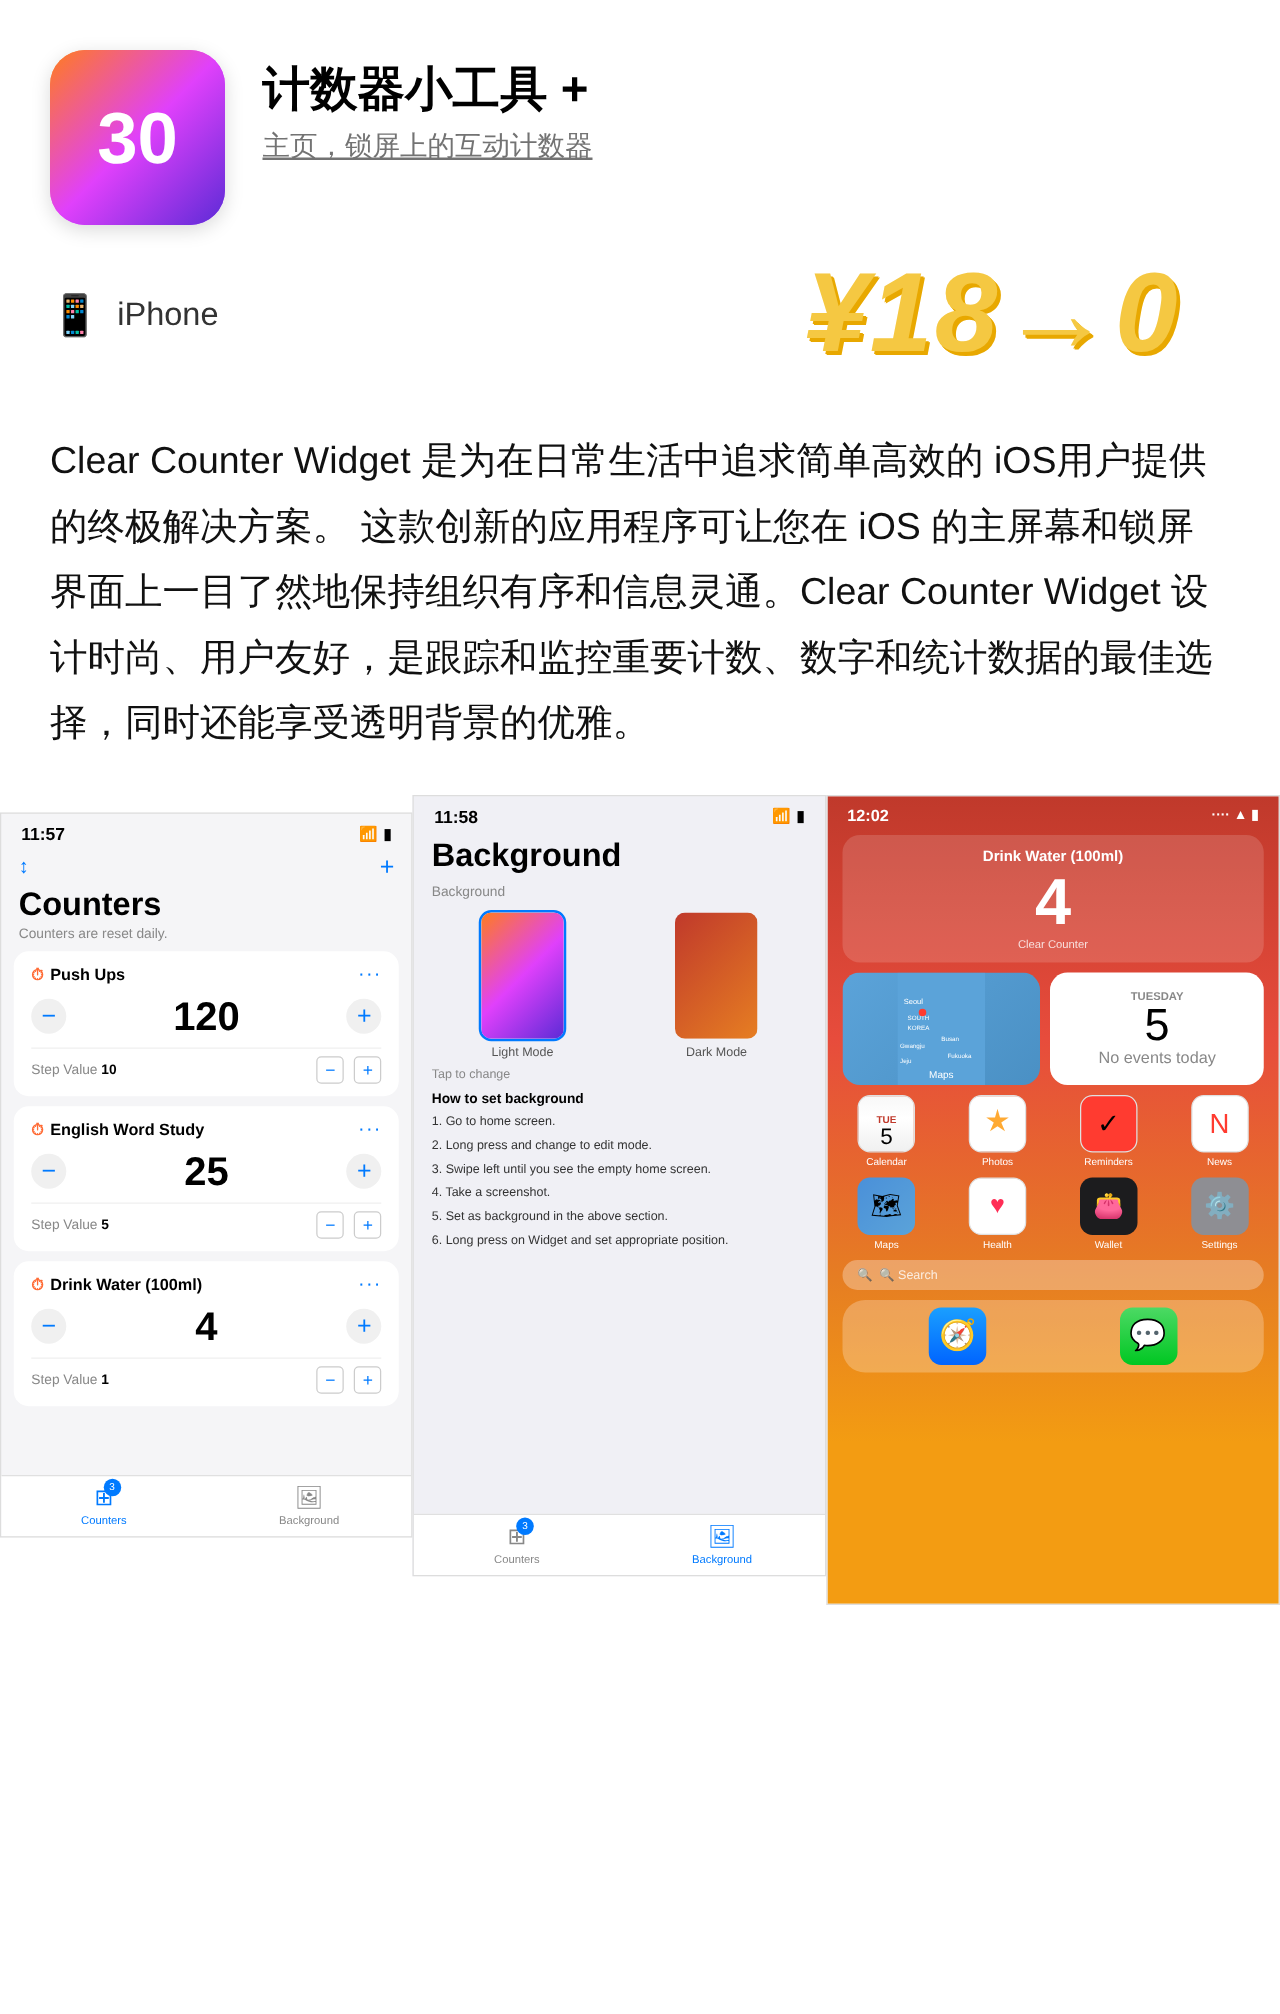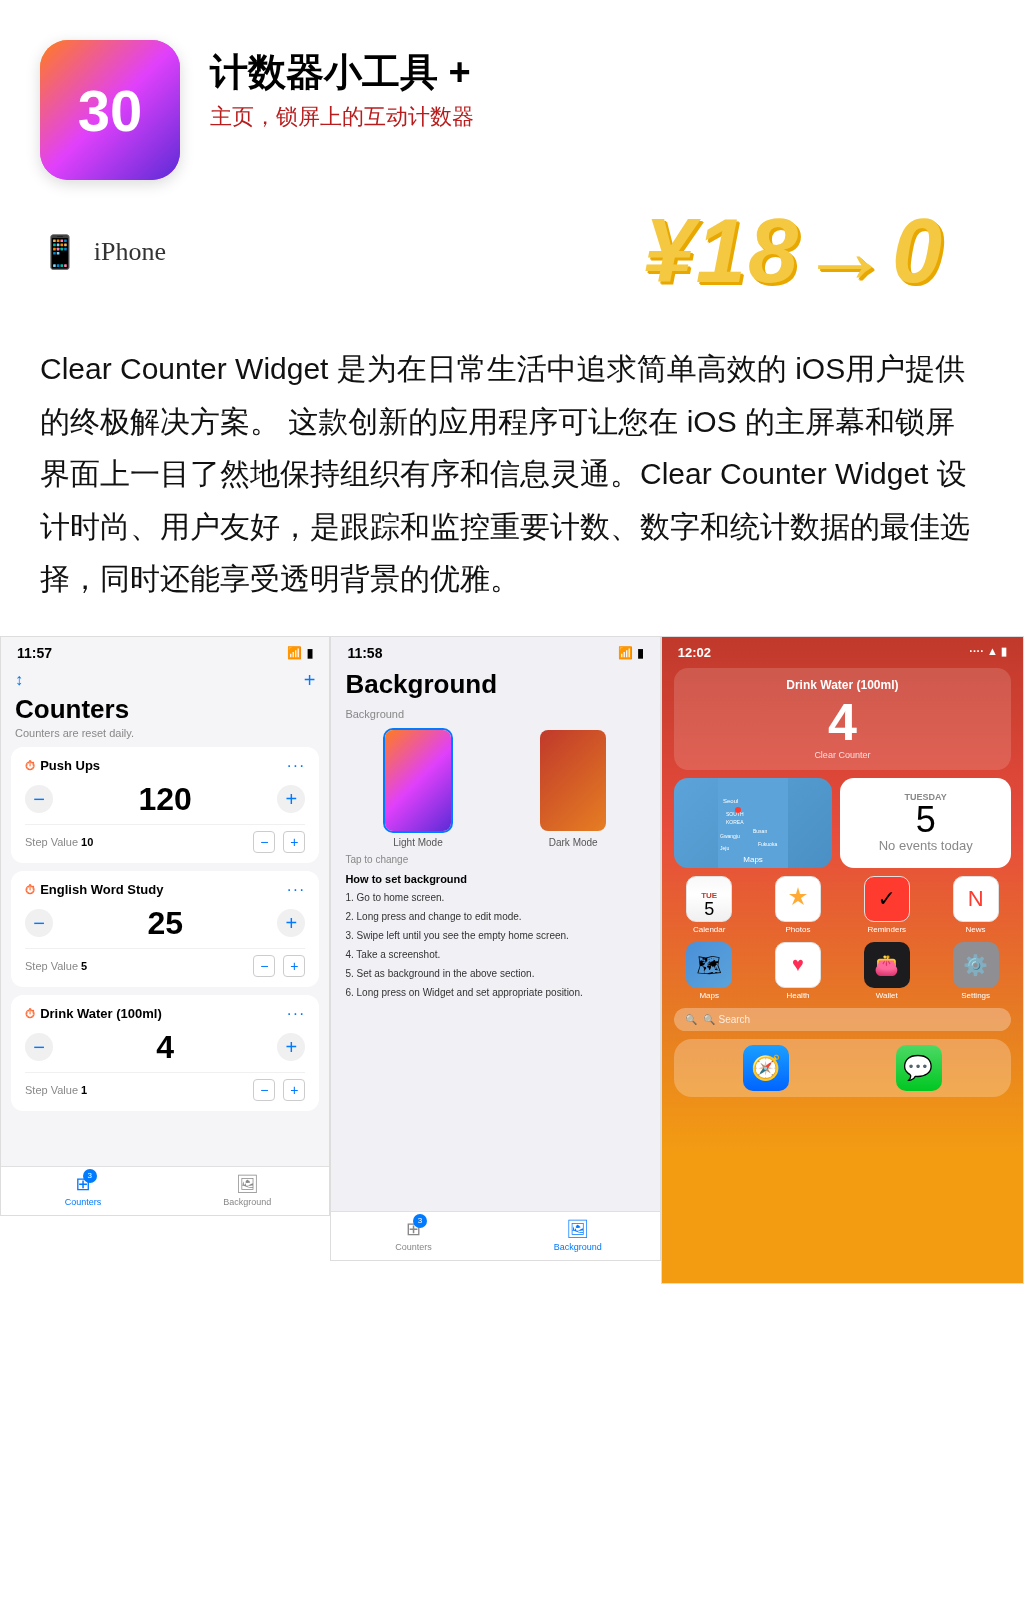--- a/index.html
+++ b/index.html
@@ -50,38 +50,38 @@
       padding-top: 10px;
     }
     .app-title {
       font-size: 38px;
       font-weight: 700;
       color: #000;
       line-height: 1.2;
     }
     .app-subtitle {
       font-size: 22px;
-      color: #b91c1c;
+      color: #737373;
       margin-top: 6px;
+      text-decoration: underline;
     }
 
     .iphone-section {
       display: flex;
       align-items: center;
       gap: 14px;
       padding: 10px 40px 10px 40px;
     }
     .iphone-icon {
       font-size: 32px;
       color: #555;
     }
     .iphone-label {
       font-size: 26px;
       color: #333;
-      font-family: Liberation Serif, serif;
     }
 
     
     .price-banner {
       display: flex;
       justify-content: center;
       align-items: center;
       margin: 0 40px;
     }
     .price-text {
@@ -110,21 +110,21 @@
     }
 
     
     .phone-screen {
       flex: 1;
       background: #f5f5f7;
       border: 1px solid #ddd;
       overflow: hidden;
       position: relative;
     }
-    .phone-screen-1 { background: #f5f5f7; }
+    .phone-screen-1 { background: #f5f5f7; margin-top: 14px; }
     .phone-screen-2 { background: #f0f0f5; }
     .phone-screen-3 {
       background: linear-gradient(180deg, #c0392b 0%, #e74c3c 30%, #e67e22 60%, #f39c12 80%);
       flex: 1.1;
     }
 
     .status-bar {
       display: flex;
       justify-content: space-between;
       align-items: center;

